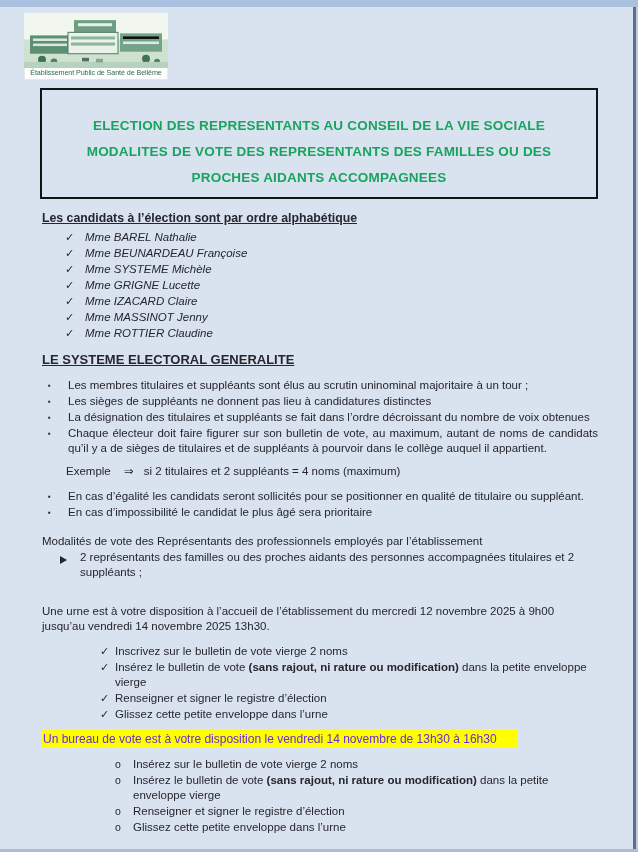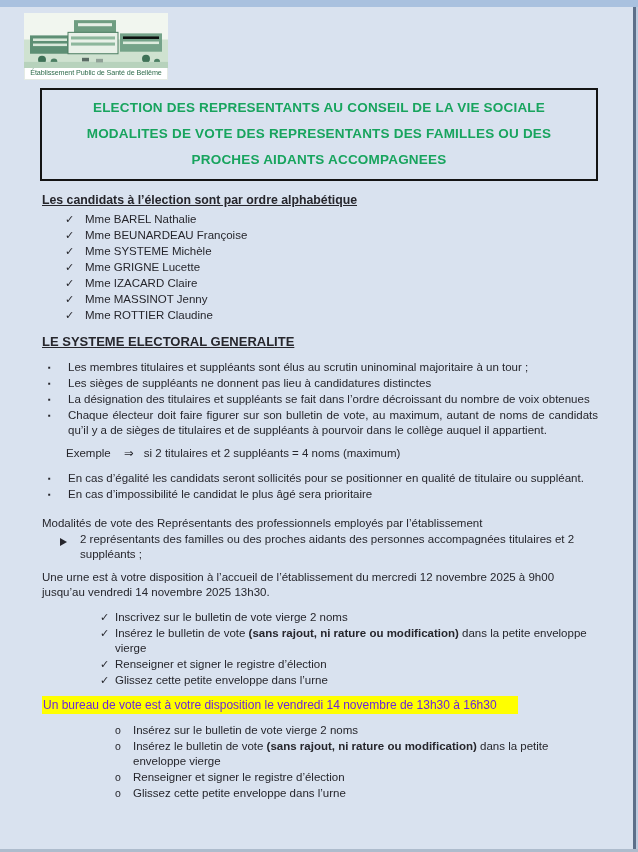--- a/index.html
+++ b/index.html
@@ -19,33 +19,33 @@
 
   
   .logo{margin:6px 0 0 24px;width:144px;height:67px;background:#ffffff;
         display:flex;flex-direction:column;box-shadow:0 0 0 1px #e4ebe4 inset;}
   .logo-img{flex:1 1 auto;display:block;}
   .logo-caption{font-size:7.2px;line-height:10px;color:#2e6b4b;text-align:center;
         white-space:nowrap;letter-spacing:-0.1px;padding-bottom:2px;}
 
   
   .title-box{margin:8px 0 0 40px;width:554px;border:2px solid #141414;
-        padding:5px 0 6px 0;text-align:center;}
+        padding:23px 0 6px 0;text-align:center;}
   .title-line{font-weight:bold;font-size:13.5px;line-height:26px;color:#18a45e;
         letter-spacing:0.2px;white-space:nowrap;}
 
   .head-underline{font-weight:bold;text-decoration:underline;}
   .cand-head{margin:12px 0 0 42px;font-size:12.3px;line-height:15px;}
   .sys-head{margin:10px 0 0 42px;font-size:13px;line-height:17px;}
 
   .row{display:flex;align-items:flex-start;}
   .cand-list{margin:3px 0 0 65px;}
   .cand-list .row{line-height:16px;}
   .chk{width:20px;flex:0 0 20px;font-size:11px;}
-  .cand-txt{white-space:nowrap;}
+  .cand-txt{white-space:nowrap;font-style:italic;}
 
   .bullet-list{margin:10px 0 0 48px;}
   .bullet-list .row{margin-bottom:1px;}
   .sq{width:20px;flex:0 0 20px;font-size:8px;line-height:15px;padding-top:0;}
   .b-txt{width:530px;}
   .just{text-align:justify;}
 
   .example{margin:8px 0 0 66px;}
   .example .arr{margin:0 7px 0 10px;}
 
@@ -55,21 +55,21 @@
   .para{margin-left:42px;width:556px;}
   .modalites{margin-top:14px;}
   .arrow-row{margin:1px 0 0 60px;display:flex;align-items:flex-start;}
   .arrow-cell{width:20px;flex:0 0 20px;padding-top:3px;}
   .tri{width:0;height:0;display:inline-block;
        border-top:4px solid transparent;border-bottom:4px solid transparent;
        border-left:7px solid #26262c;}
   .tri-red{border-left-color:#e2231f;}
   .arrow-txt{width:518px;}
 
-  .urne{margin-top:8px;}
+  .urne{margin-top:24px;}
 
   .check-steps{margin:10px 0 0 100px;}
   .check-steps .row{margin-bottom:1px;}
   .check-steps .chk{width:15px;flex:0 0 15px;}
   .cs-txt{max-width:483px;}
 
   .highlight-line{margin:8px 0 0 42px;}
   .highlight{display:inline-block;background:#ffff00;color:#6d28d9;
        font-size:12px;line-height:16px;padding:1px 21px 1px 1px;}
 

